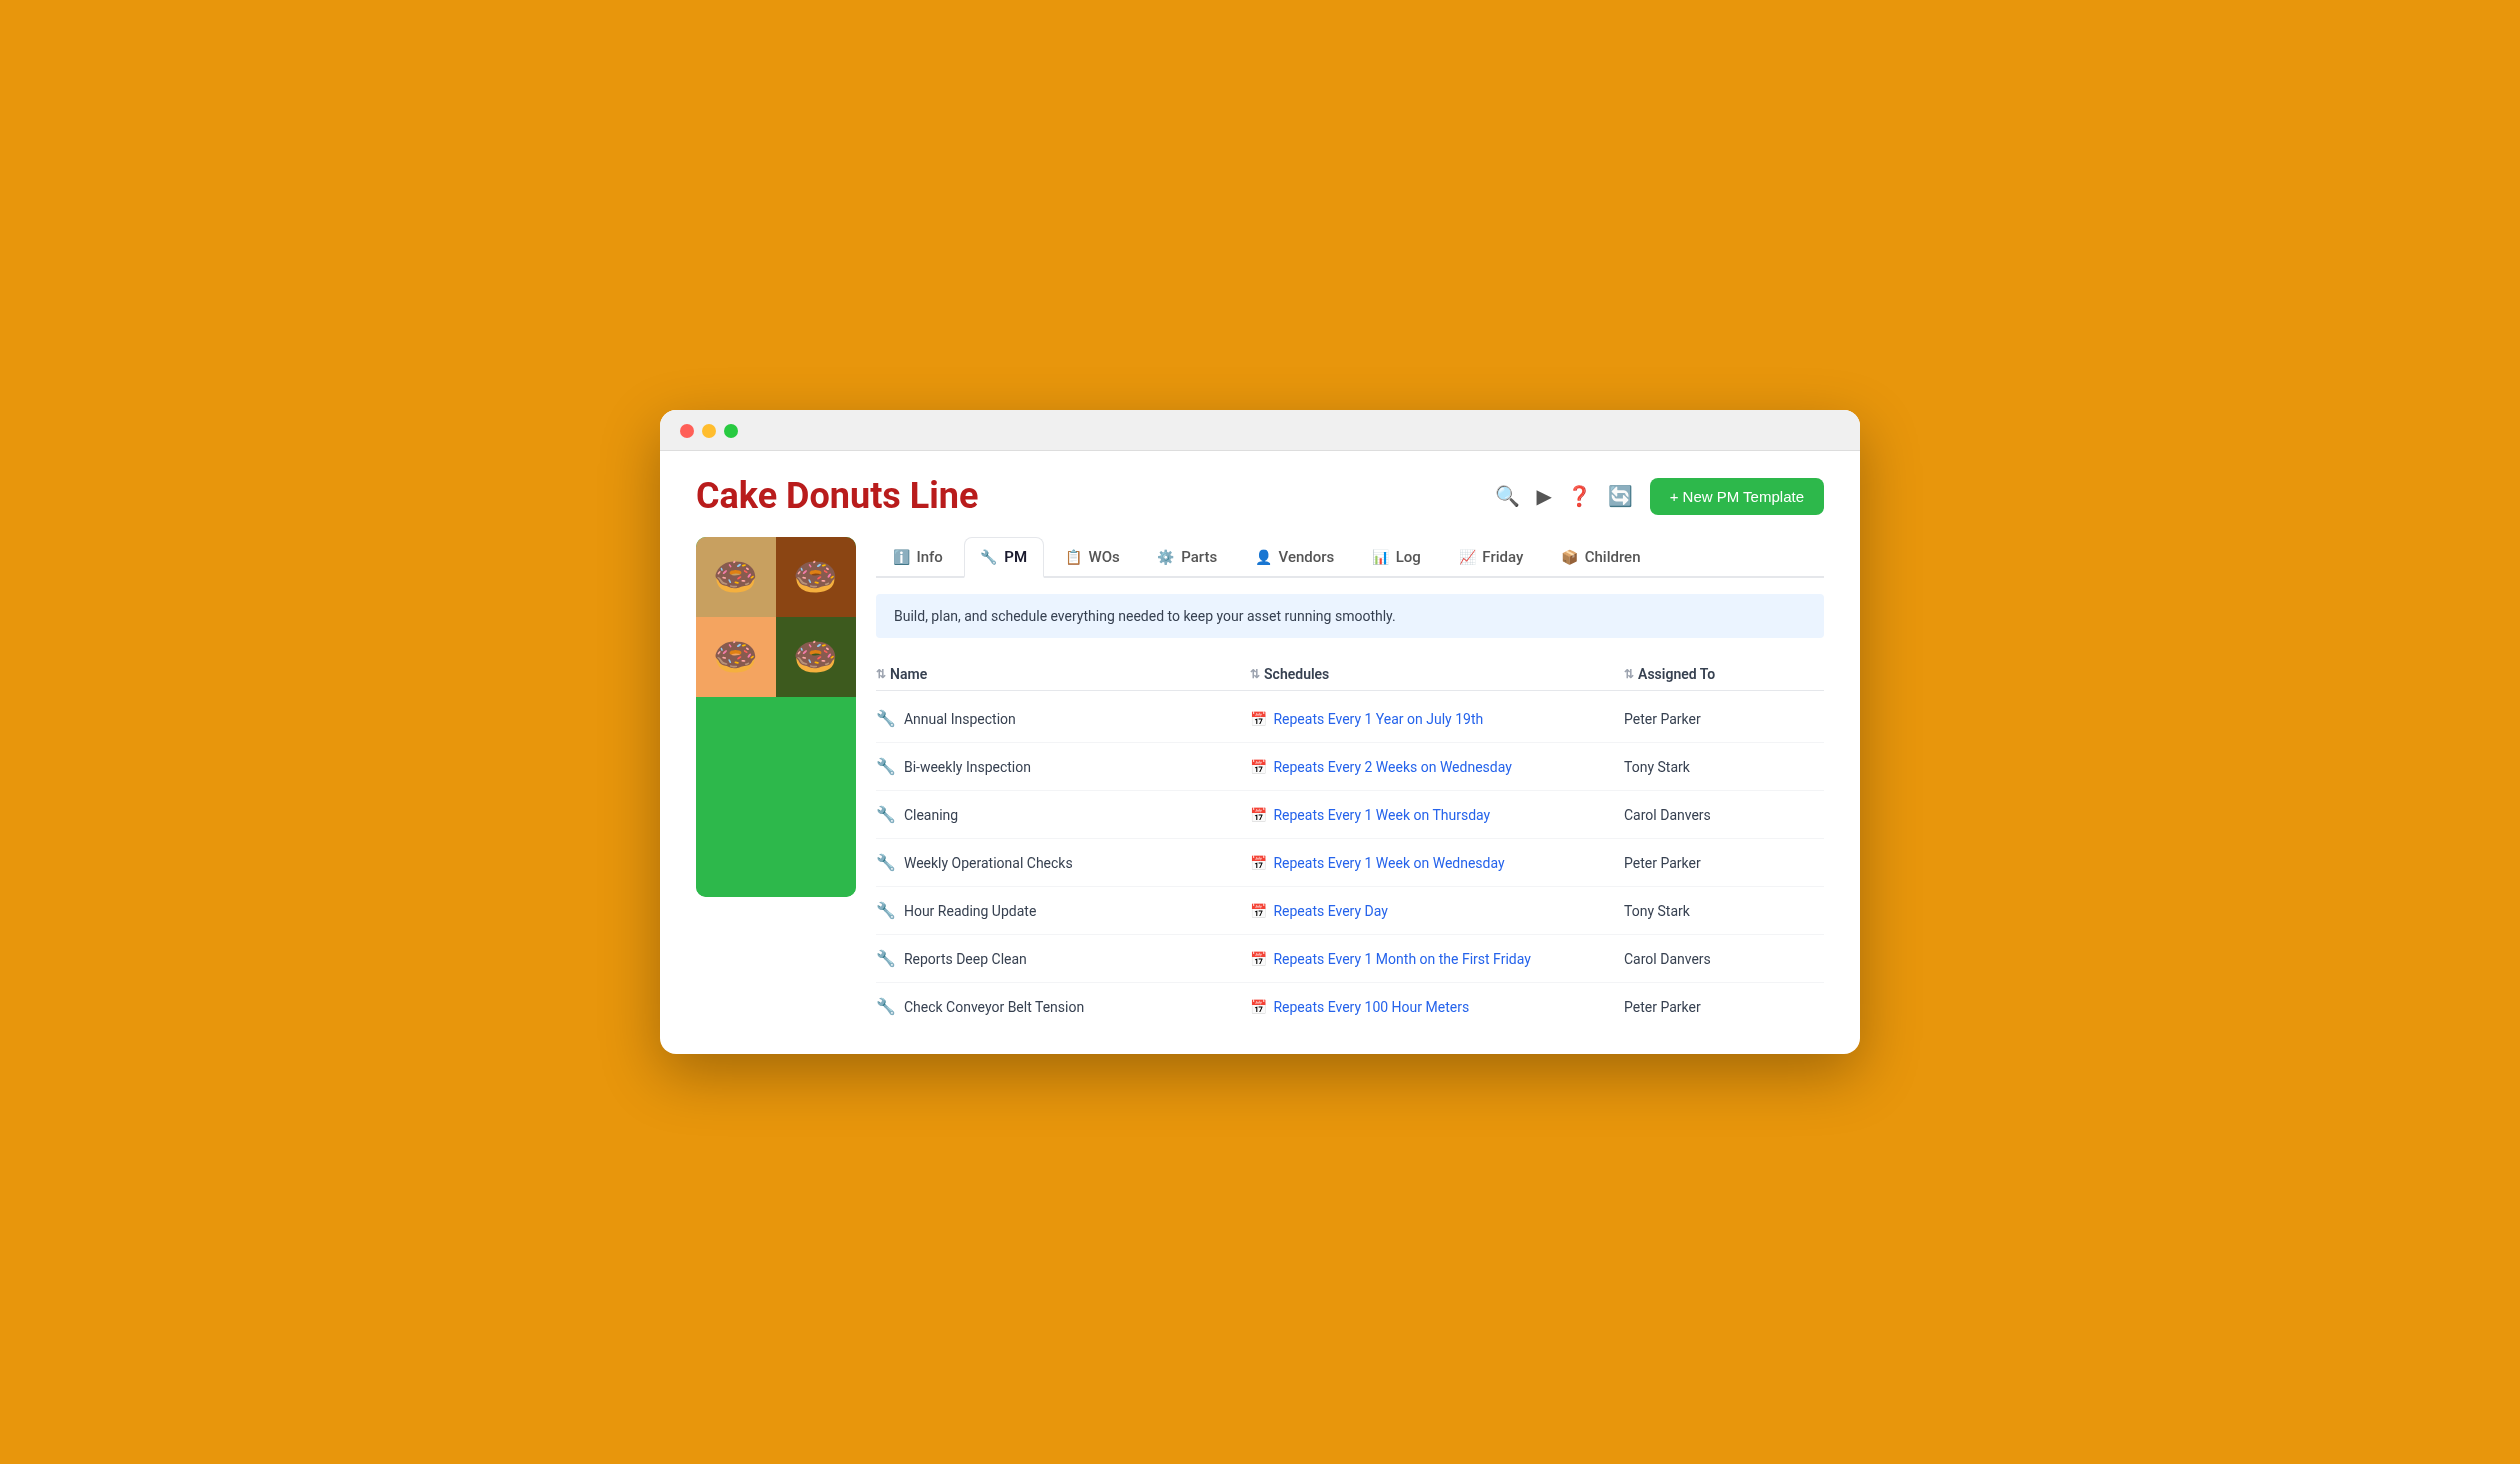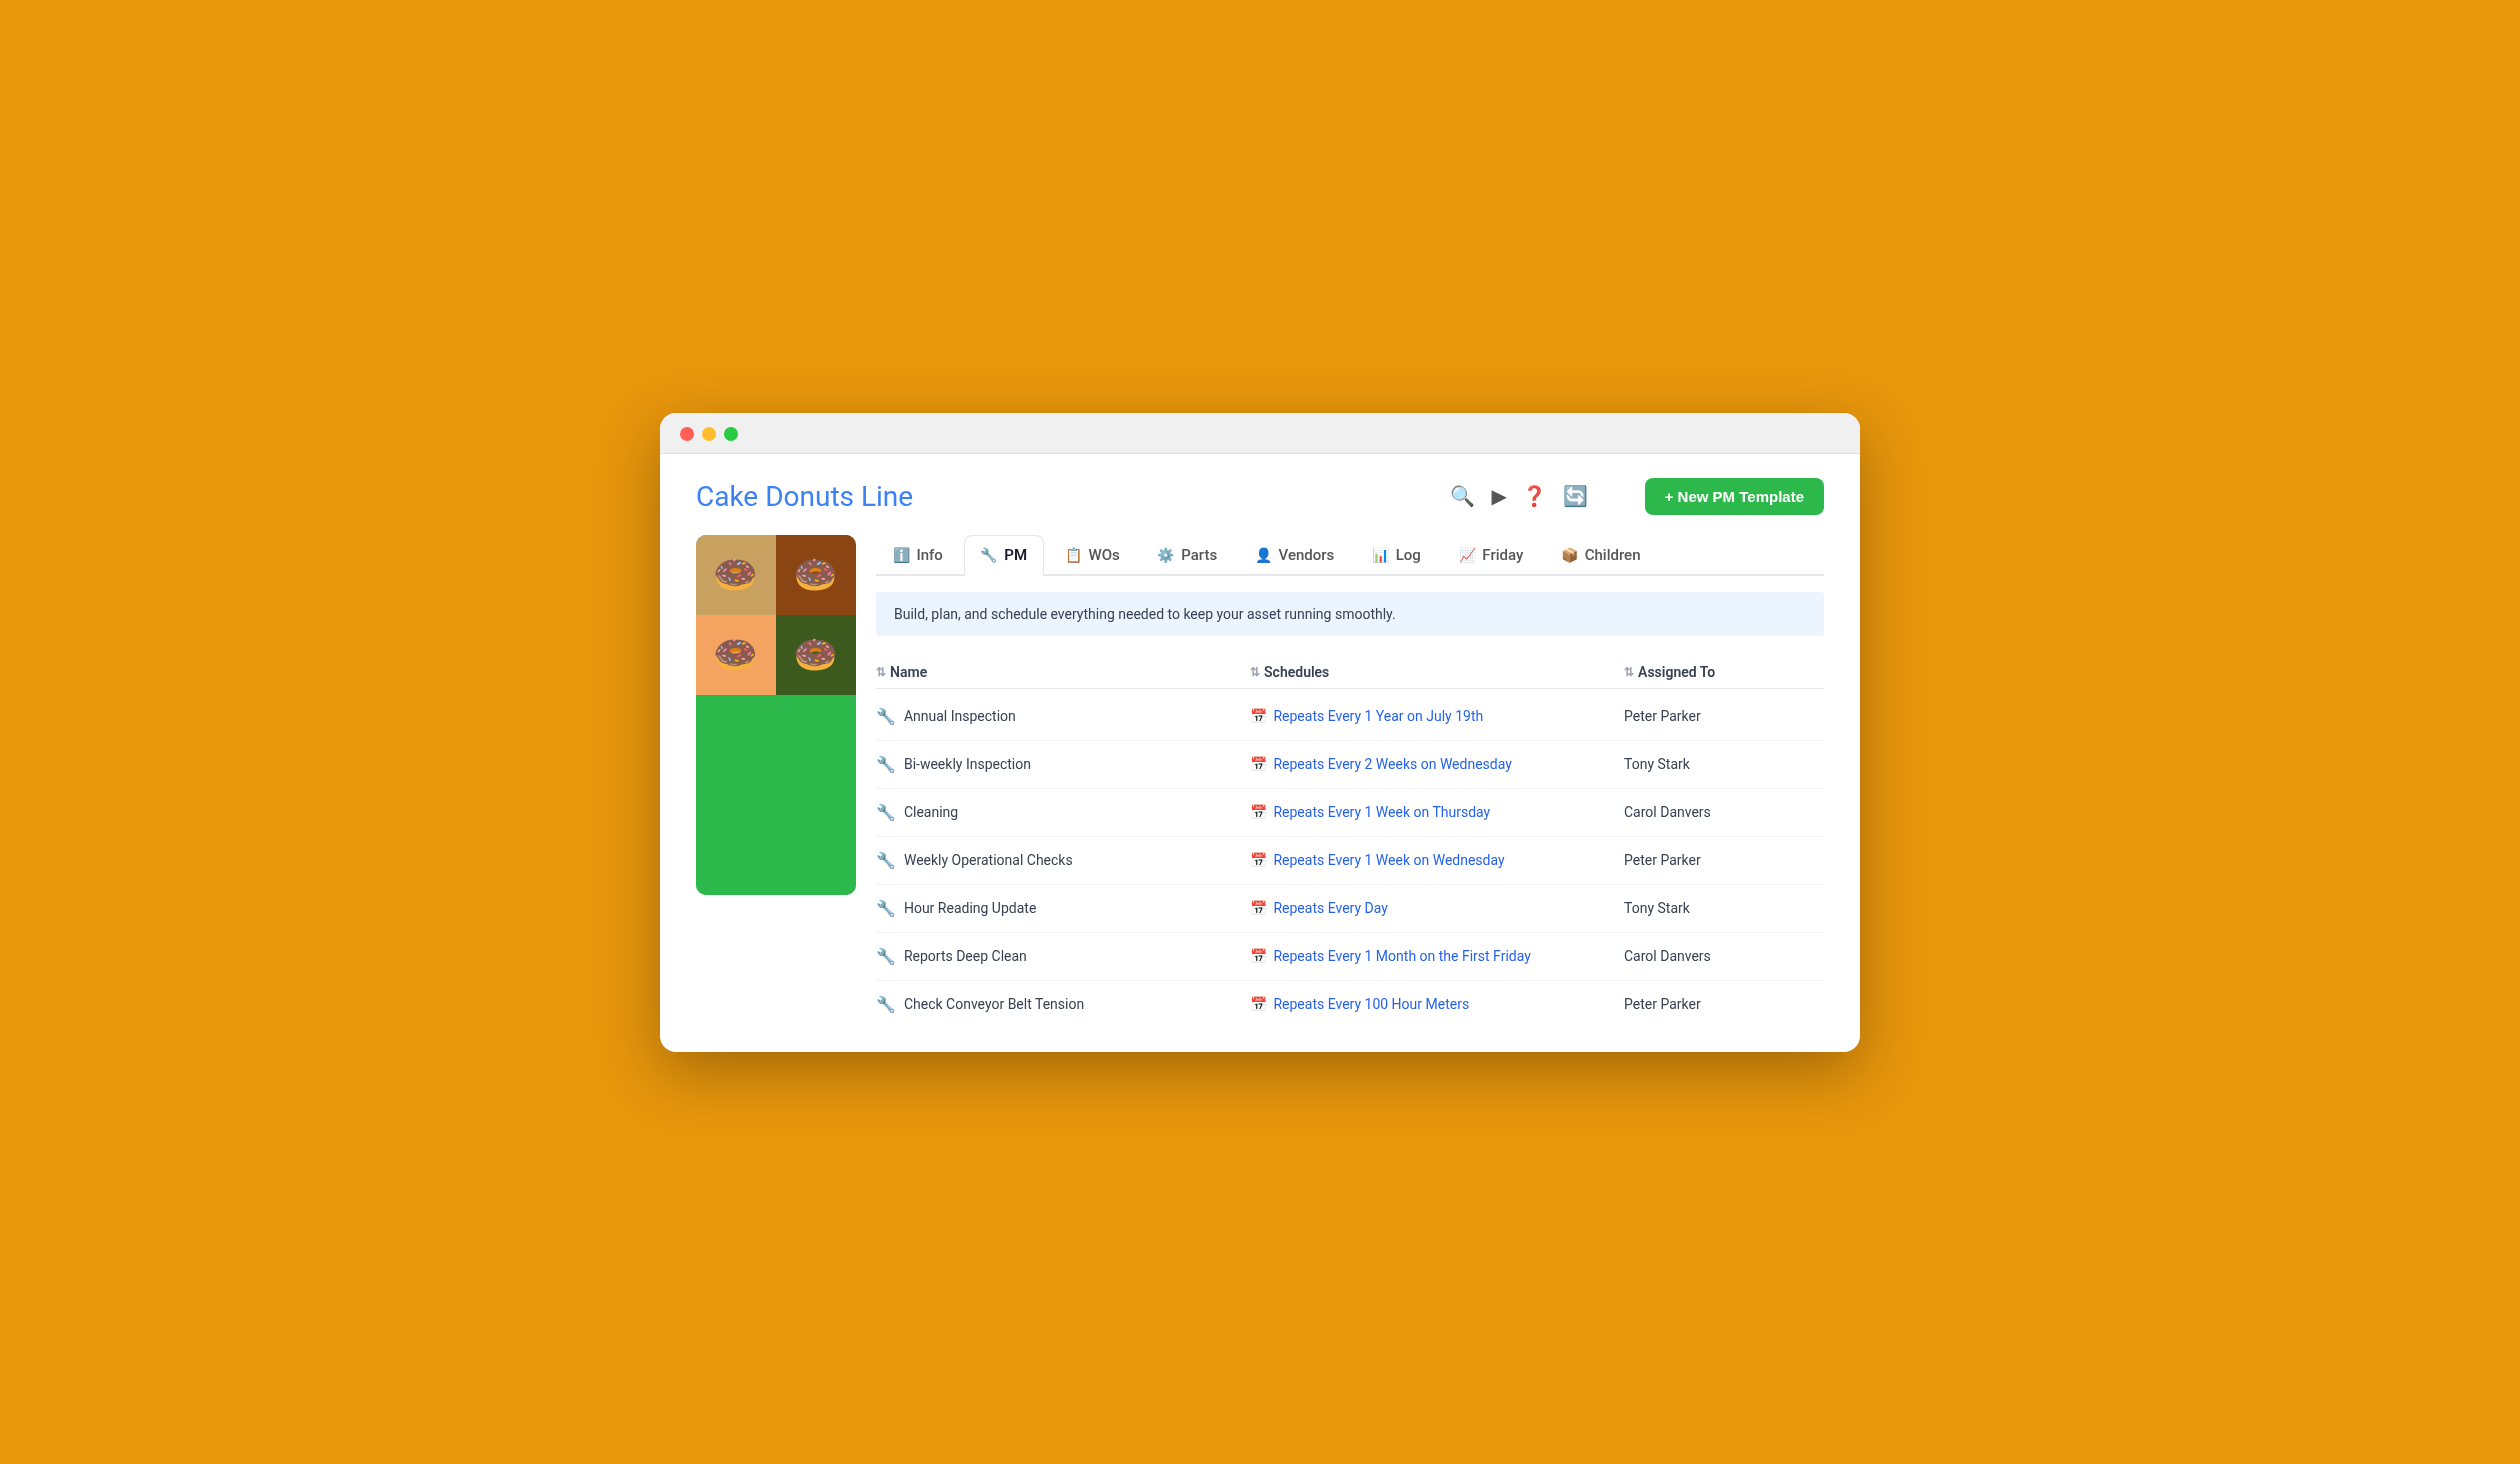--- a/index.html
+++ b/index.html
@@ -41,44 +41,43 @@
     .app-content {
       padding: 24px 36px;
     }
     .top-bar {
       display: flex;
       align-items: center;
       justify-content: space-between;
       margin-bottom: 20px;
     }
     .page-title {
-      font-size: 28px;
-      font-weight: 400;
-      color: #3b82f6;
+      font-size: 36px;
+      font-weight: 700;
+      color: #b91c1c;
     }
     .top-actions {
       display: flex;
       align-items: center;
       gap: 16px;
     }
     .top-icon {
       font-size: 20px;
       color: #555;
       cursor: pointer;
     }
     .new-pm-btn {
       background: #2DB84B;
       color: white;
       border: none;
       border-radius: 8px;
       padding: 10px 20px;
       font-size: 15px;
-      font-weight: 700;
+      font-weight: 400;
       cursor: pointer;
-      margin-left: 40px;
     }
     .main-layout {
       display: flex;
       gap: 20px;
     }
     .asset-image-panel {
       width: 160px;
       flex-shrink: 0;
     }
     .green-bar {

